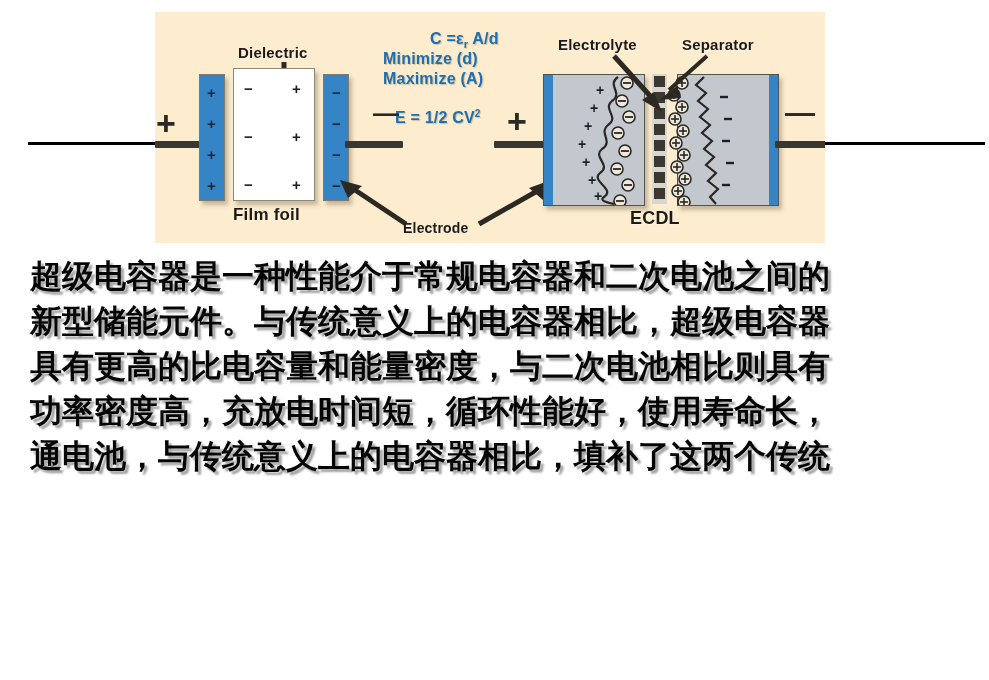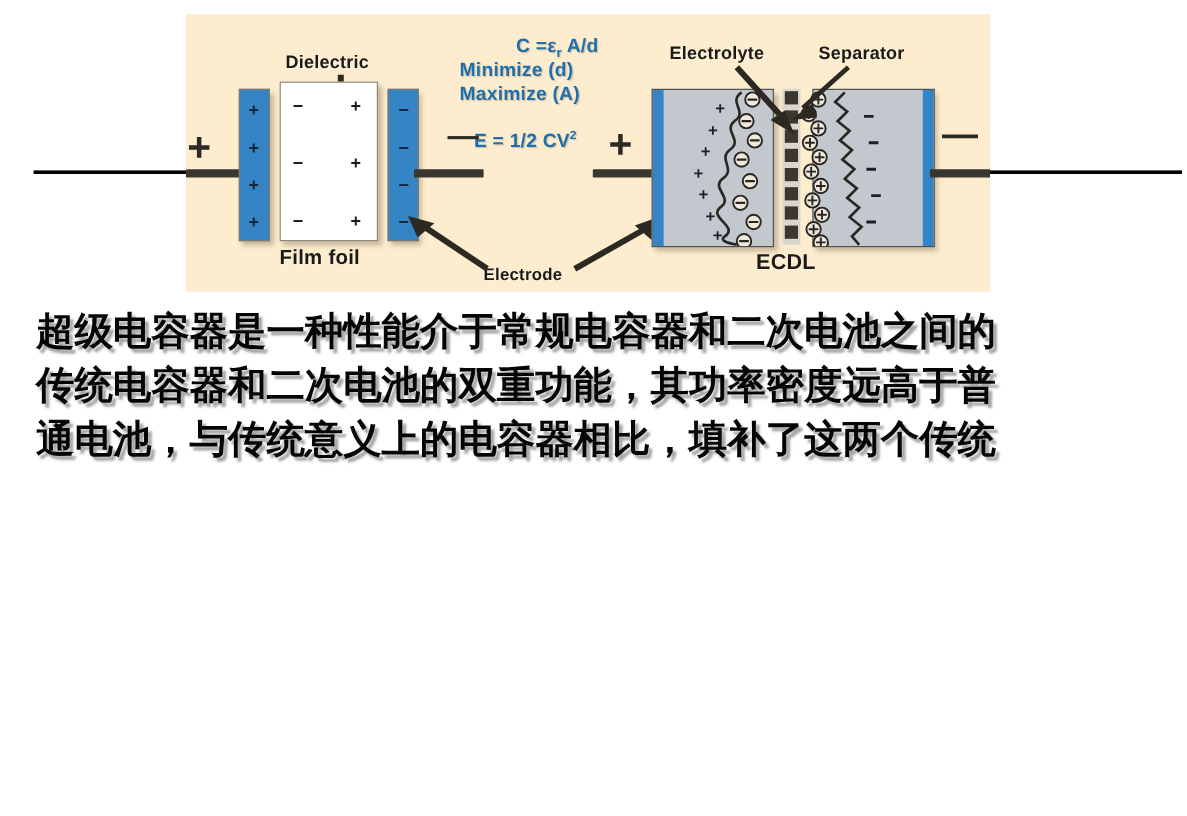--- a/index.html
+++ b/index.html
@@ -335,15 +335,17 @@
     <line x1="52" y1="2" x2="14" y2="36" stroke="#2c2922" stroke-width="4"></line>
     <polygon points="4,46 22,32 26,44" fill="#2c2922"></polygon>
   </svg>
 
   <div class="abs label" style="left:475px; top:196px; font-size:18px;text-align:center;">ECDL</div>
 
 </div>
 
 <div class="cn-block">
   <div class="cn-line">超级电容器是一种性能介于常规电容器和二次电池之间的</div>
-  <div class="cn-line">传统电容器和二次电池的双重功能，其功率密度远高于普</div>
+  <div class="cn-line">新型储能元件。与传统意义上的电容器相比，超级电容器</div>
+  <div class="cn-line">具有更高的比电容量和能量密度，与二次电池相比则具有</div>
+  <div class="cn-line">功率密度高，充放电时间短，循环性能好，使用寿命长，</div>
   <div class="cn-line">通电池，与传统意义上的电容器相比，填补了这两个传统</div>
 </div>
 
 </body></html>

